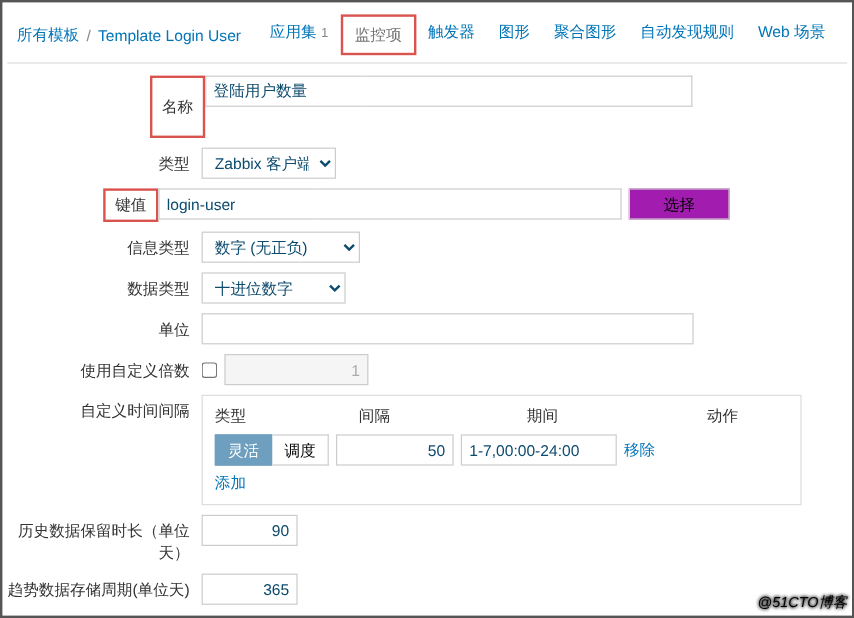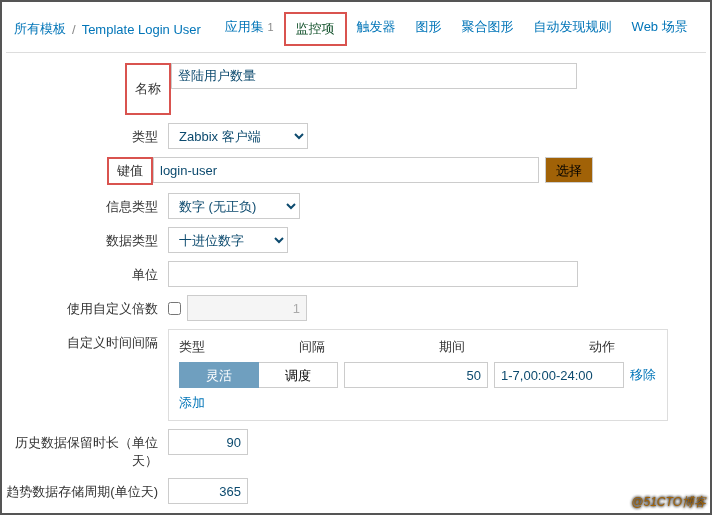--- a/index.html
+++ b/index.html
@@ -25,21 +25,21 @@
     }
     .breadcrumb-nav a { color: #0275b8; text-decoration: none; cursor: pointer; }
     .sep { color: #888; margin: 0 2px; }
     .tab-link {
       color: #0275b8;
       padding: 6px 10px;
       text-decoration: none;
       cursor: pointer;
       white-space: nowrap;
     }
-    .tab-link.active { color: #14532d; font-weight: 500; }
+    .tab-link.active { color: #737373; font-weight: 500; }
     .tab-count { color: #888; font-size: 11px; }
     .boxed-red { border: 2px solid #d9534f; }
     .tabs { display: flex; margin-left: 10px; }
 
     .form-area { padding: 10px 0 0 0; }
     .row {
       display: flex;
       align-items: flex-start;
       margin-bottom: 8px;
     }
@@ -59,52 +59,52 @@
       height: 26px;
       background: #fff;
       color: #0c4a6e;
     }
     input[readonly] { background: #f5f5f5; color: #aaa; }
     .wide { width: 410px; }
     .med { width: 180px; }
     .sm { width: 80px; text-align: right; }
     .btn {
       border: 1px solid #ccc;
-      background: #a16207;
-      padding: 4px 10px;
+      background: #a21caf;
+      padding: 4px 28px;
       cursor: pointer;
       height: 26px;
       font-size: 13px;
     }
     .link { color: #0275b8; cursor: pointer; text-decoration: none; }
 
     .interval-box {
       border: 1px solid #ddd;
       padding: 8px 10px;
       width: 500px;
     }
     .interval-header { display: flex; color: #333; margin-bottom: 6px; font-size: 13px; }
     .ih-col1 { width: 120px; }
     .ih-col2 { width: 140px; }
     .ih-col3 { width: 150px; font-family: Liberation Mono, monospace; }
     .ih-col4 { flex: 1; }
     .interval-row { display: flex; align-items: center; gap: 6px; margin-bottom: 6px; }
     .pill-group { display: flex; }
-    .pill { border: 1px solid #ccc; padding: 4px 26px; height: 26px; font-size: 13px; cursor: pointer; background: #fff; }
+    .pill { border: 1px solid #ccc; padding: 4px 10px; height: 26px; font-size: 13px; cursor: pointer; background: #fff; }
     .pill + .pill { border-left: none; }
     .pill.active { background: #6f9fbf; color: #fff; border-color: #6f9fbf; }
-    .int-in { width: 144px; text-align: right; }
+    .int-in { width: 98px; text-align: right; }
     .int-per { width: 130px; }
 
     .watermark {
       position: absolute;
       right: 4px;
       bottom: 2px;
       font-size: 12px;
-      color: #a16207;
+      color: #000000;
       text-shadow: 0 0 3px #000, 0 0 3px #000;
       font-style: italic;
     }
   </style>
 </head>
 <body>
 
 <div class="inner">
   <div class="breadcrumb-nav">
     <a>所有模板</a>
@@ -130,28 +130,28 @@
       <div class="label boxed-red" style="width:auto;margin-left:119px;padding:15px 8px;">名称</div>
       <div class="ctrl">
         <input type="text" class="wide boxed-red" style="width: 130px; border-right: none;" value="登陆用户数量">
         <input type="text" style="width: 276px; border-left: none; margin-left: -6px;">
       </div>
     </div>
 
     <div class="row">
       <div class="label">类型</div>
       <div class="ctrl">
-        <select class="med" style="width:140px;">
+        <select class="med" style="width:112px;">
           <option>Zabbix 客户端</option>
         </select>
       </div>
     </div>
 
     <div class="row">
-      <div class="label boxed-red" style="width:auto;margin-left:101px;padding:3px 8px;text-align:right;">键值</div>
+      <div class="label boxed-red" style="width:auto;margin-left:80px;padding:3px 8px;text-align:right;">键值</div>
       <div class="ctrl">
         <input type="text" class="boxed-red" style="width: 130px; border-right: none;" value="login-user">
         <input type="text" style="width: 256px; border-left: none; margin-left: -6px;">
         <button class="btn">选择</button>
       </div>
     </div>
 
     <div class="row">
       <div class="label">信息类型</div>
       <div class="ctrl">

